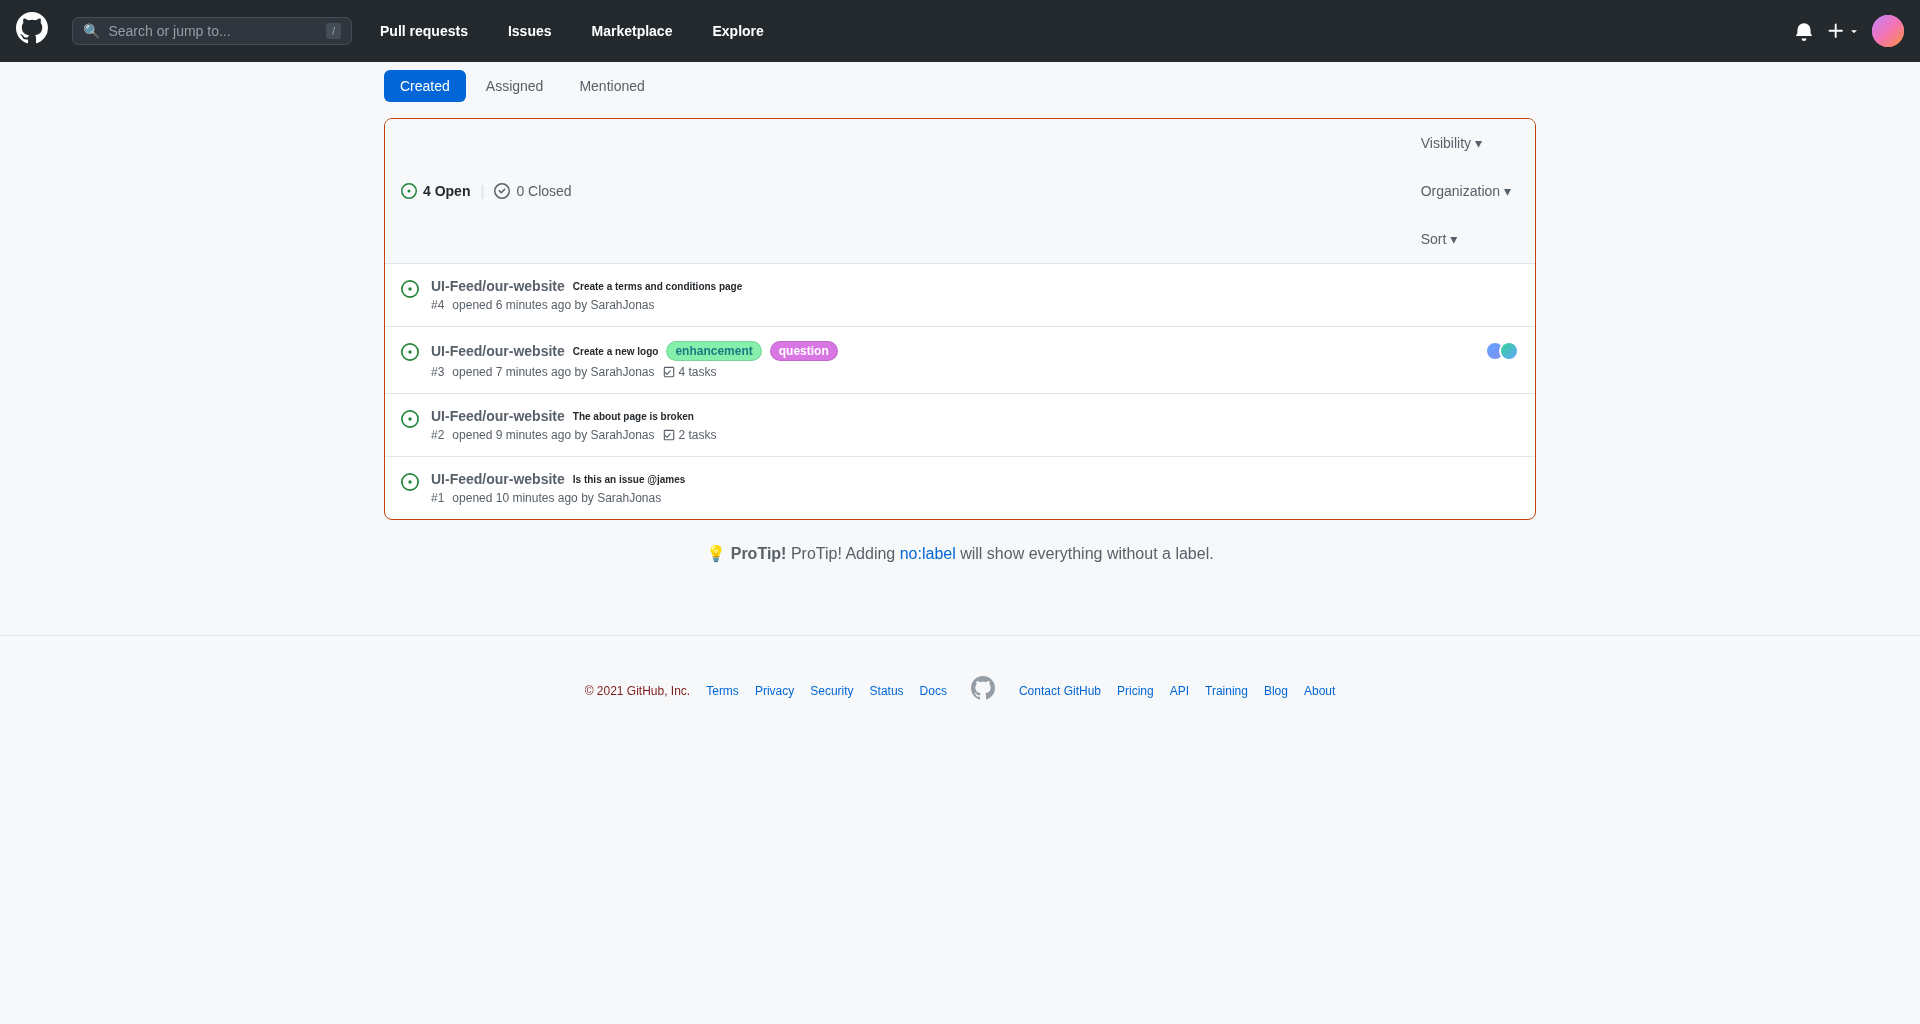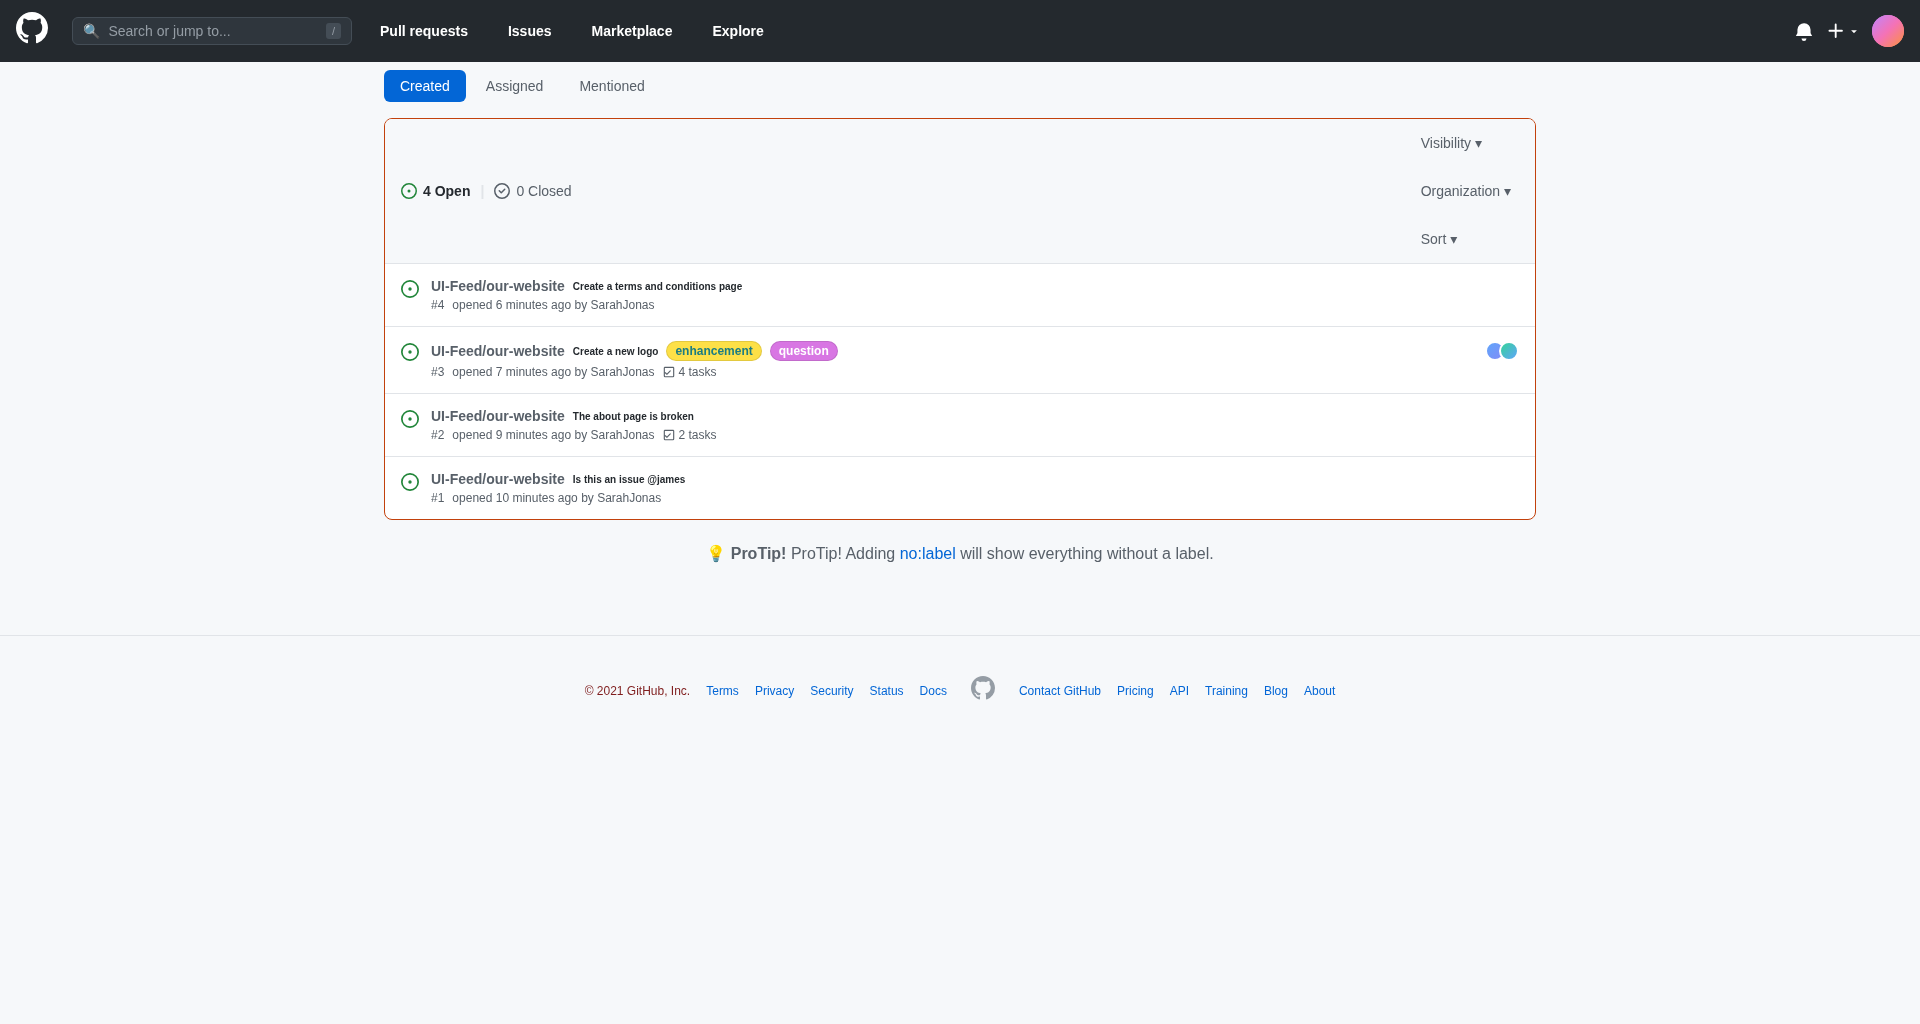--- a/index.html
+++ b/index.html
@@ -224,21 +224,21 @@
     }
 
     .label-badge {
       display: inline-block;
       padding: 2px 8px;
       border-radius: 12px;
       font-size: 12px;
       font-weight: 600;
     }
     .label-enhancement {
-      background: #fde047;
+      background: #86efac;
       color: #1b7c83;
       border: 1px solid rgba(0,0,0,0.1);
     }
     .label-question {
       background: #d876e3;
       color: #fff;
       border: 1px solid rgba(0,0,0,0.1);
     }
 
     .issue-meta {

